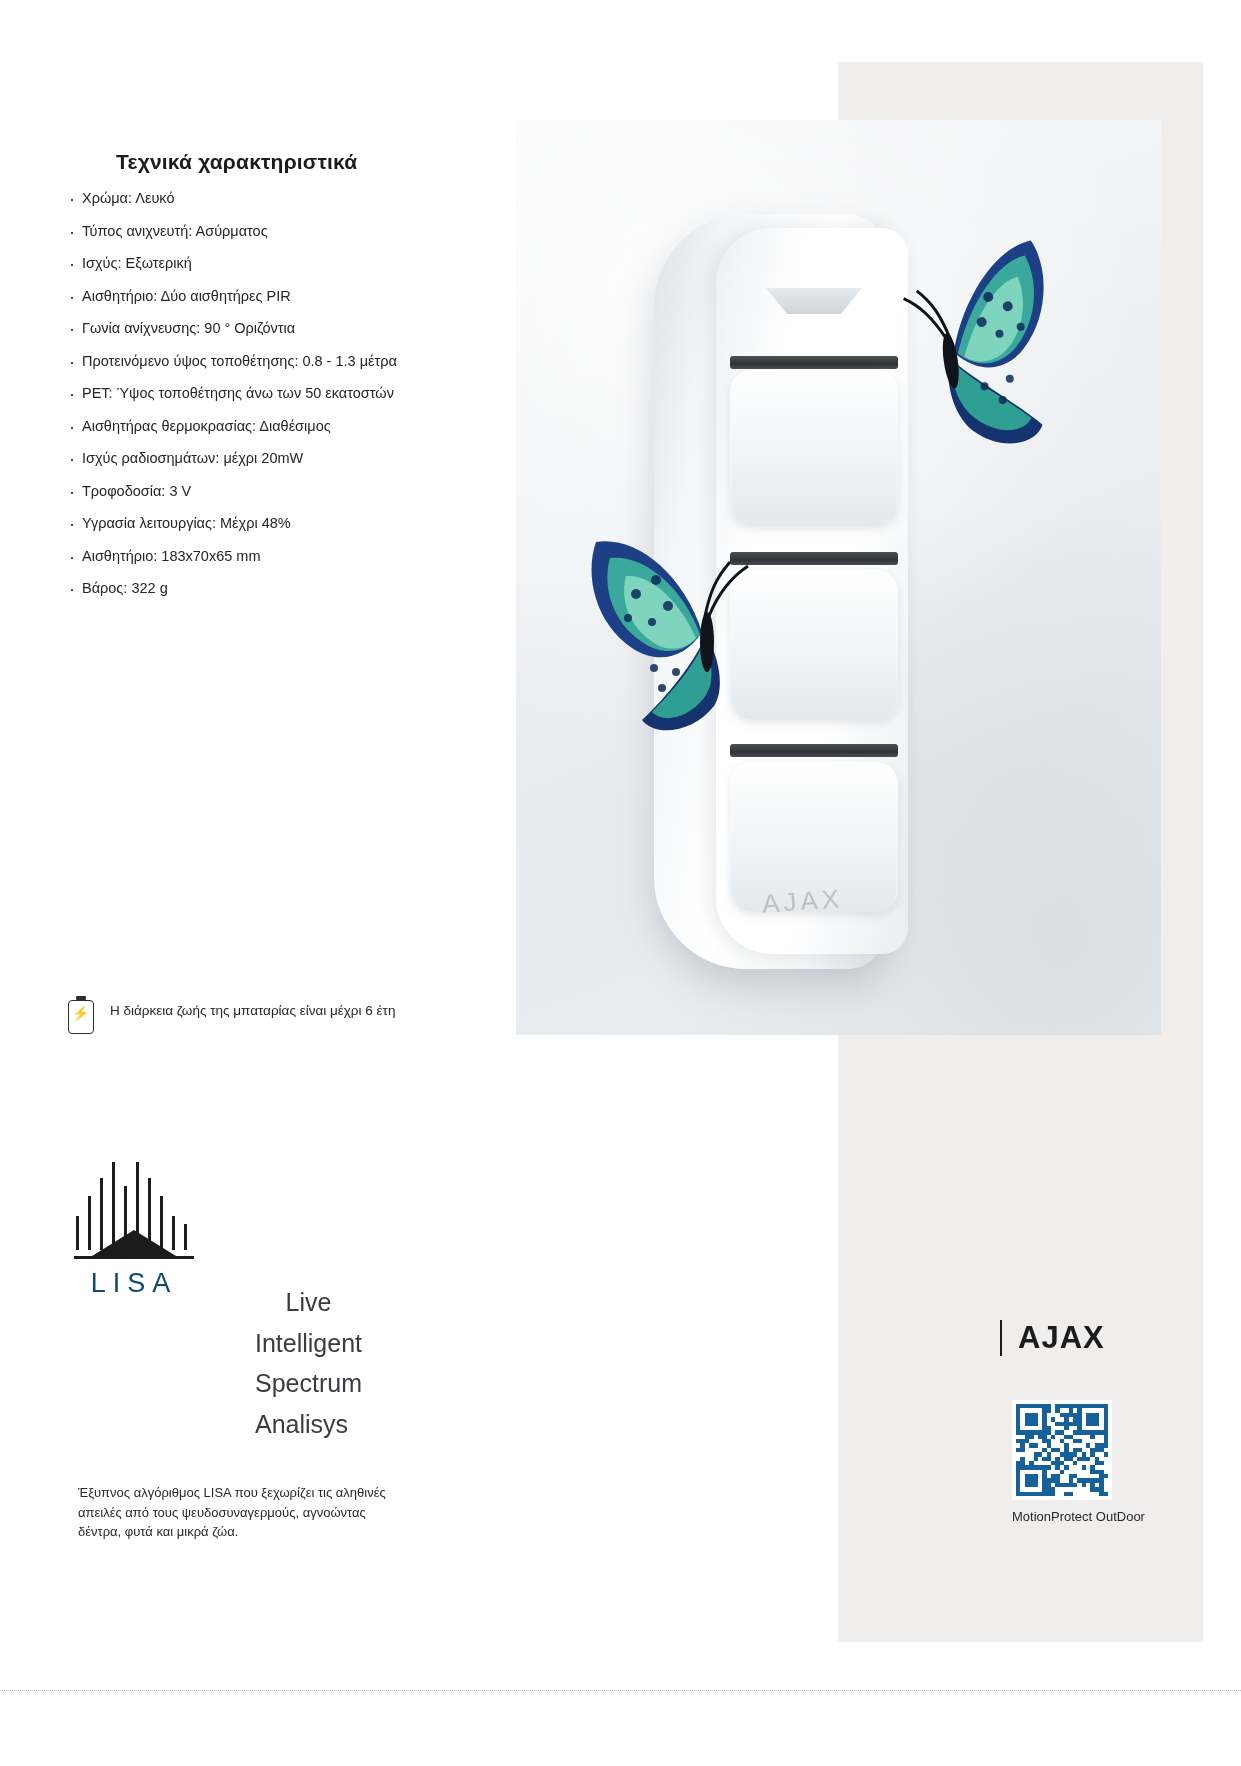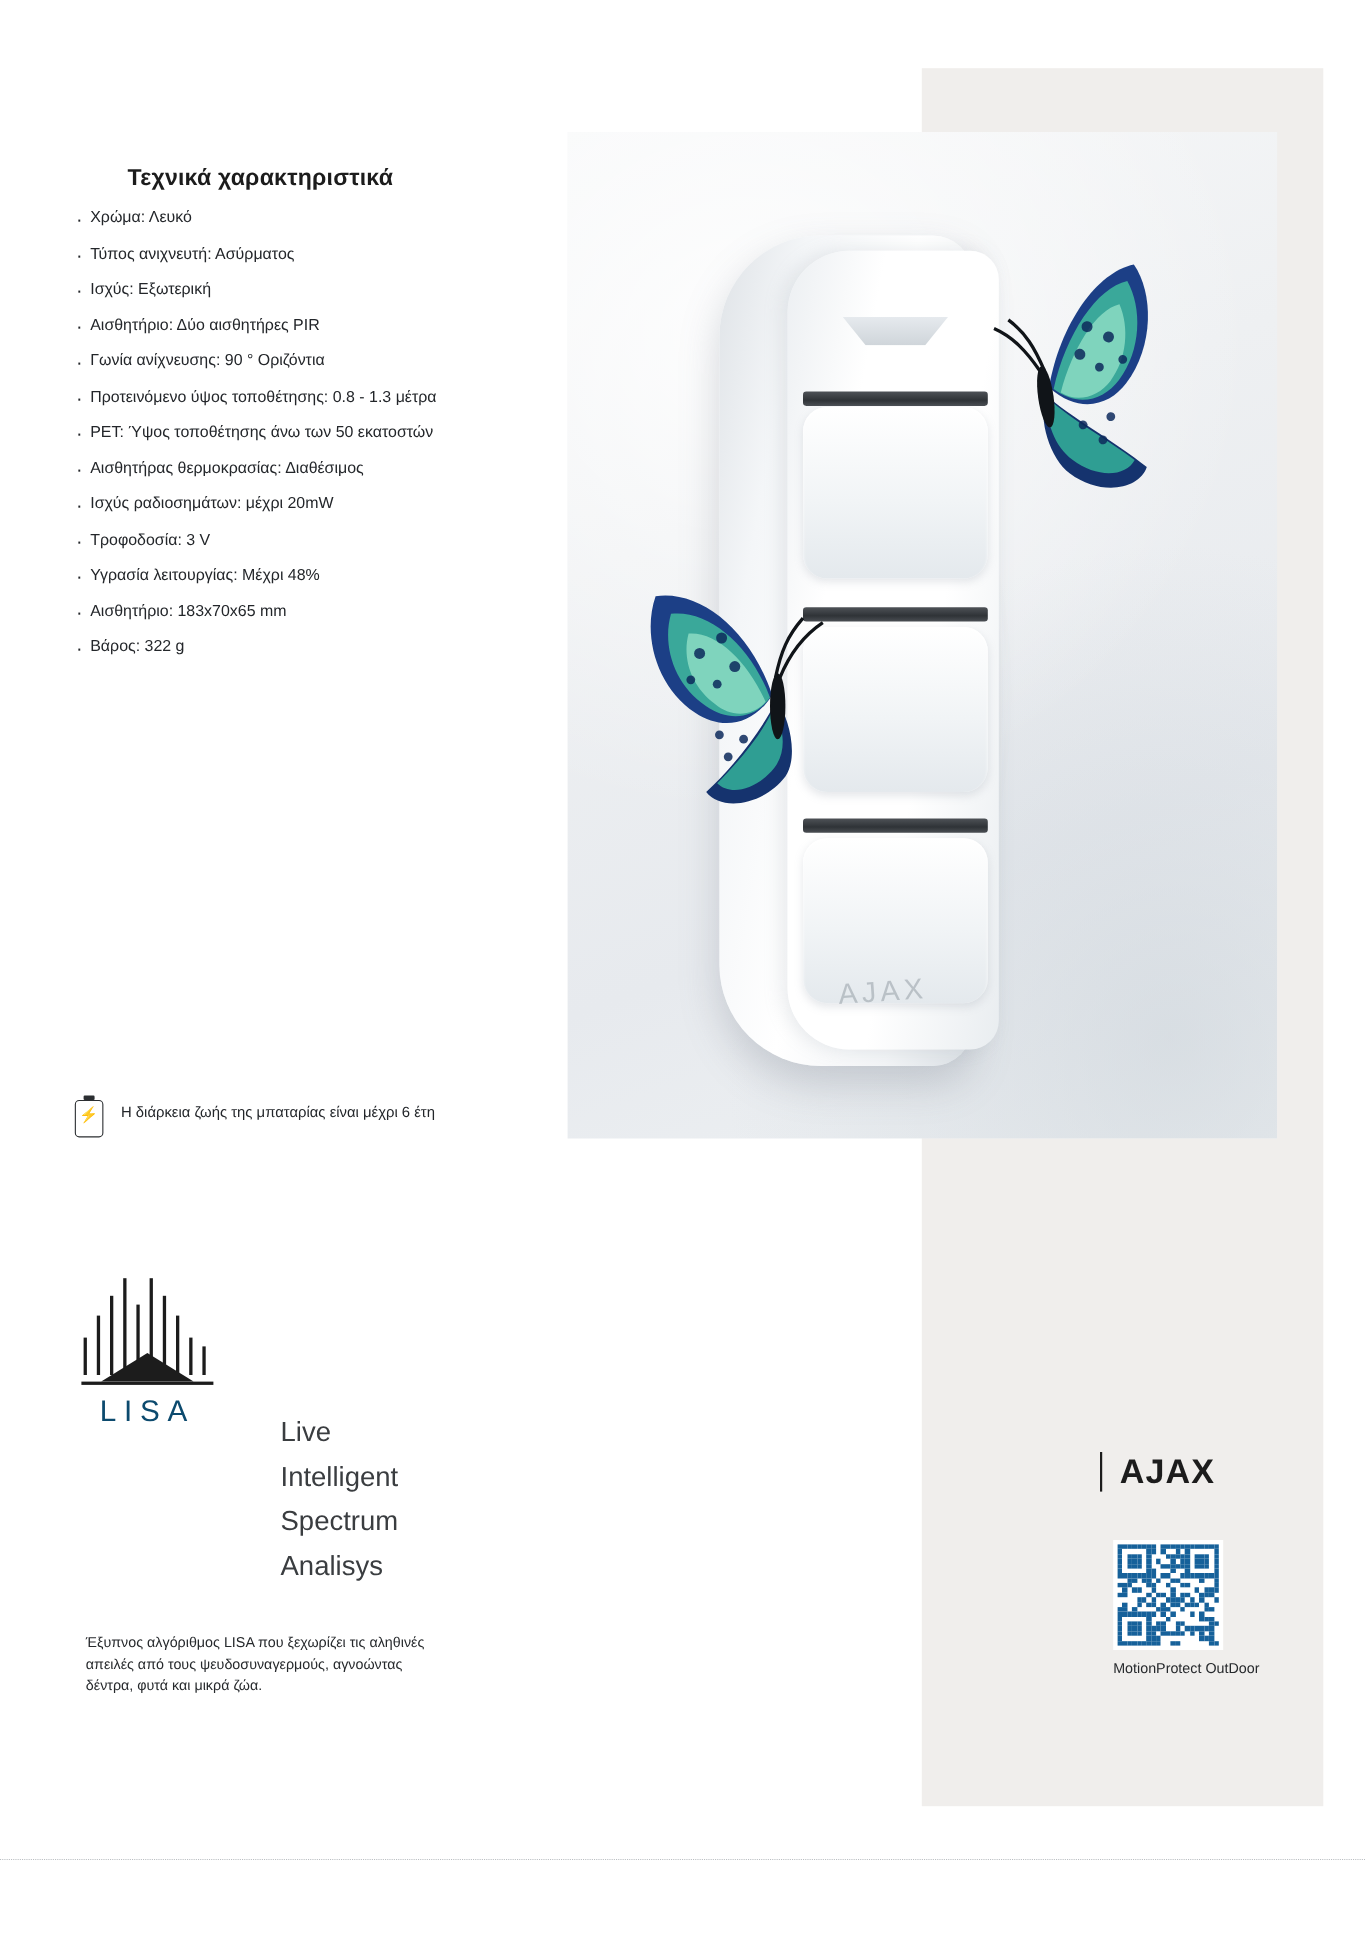--- a/index.html
+++ b/index.html
@@ -245,21 +245,21 @@
     color: #0c4a6e;
   }
   .lisa-words {
     position: absolute;
     left: 255px;
     top: 1282px;
     font-size: 25px;
     line-height: 1.62;
     color: #3a3d40;
   }
-  .lisa-words > div:first-child { margin-top: 0; }
+  .lisa-words > div:first-child { margin-top: 0; text-align: center; }
   .lisa-desc {
     position: absolute;
     left: 78px;
     top: 1483px;
     width: 330px;
     font-size: 13px;
     line-height: 1.5;
     color: #26292c;
   }
 

